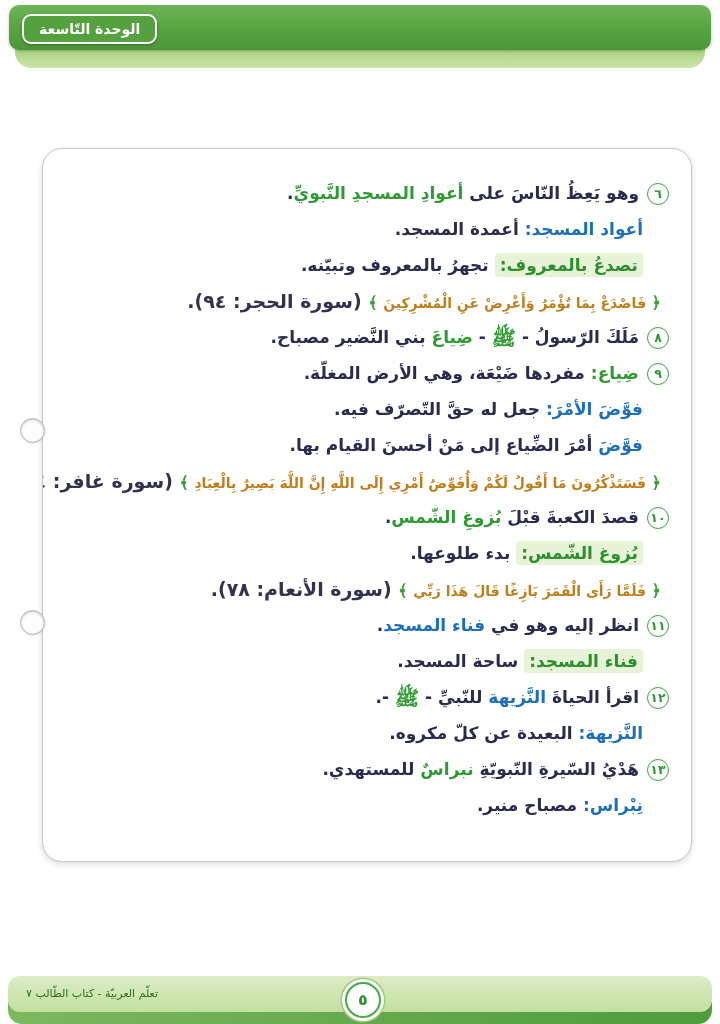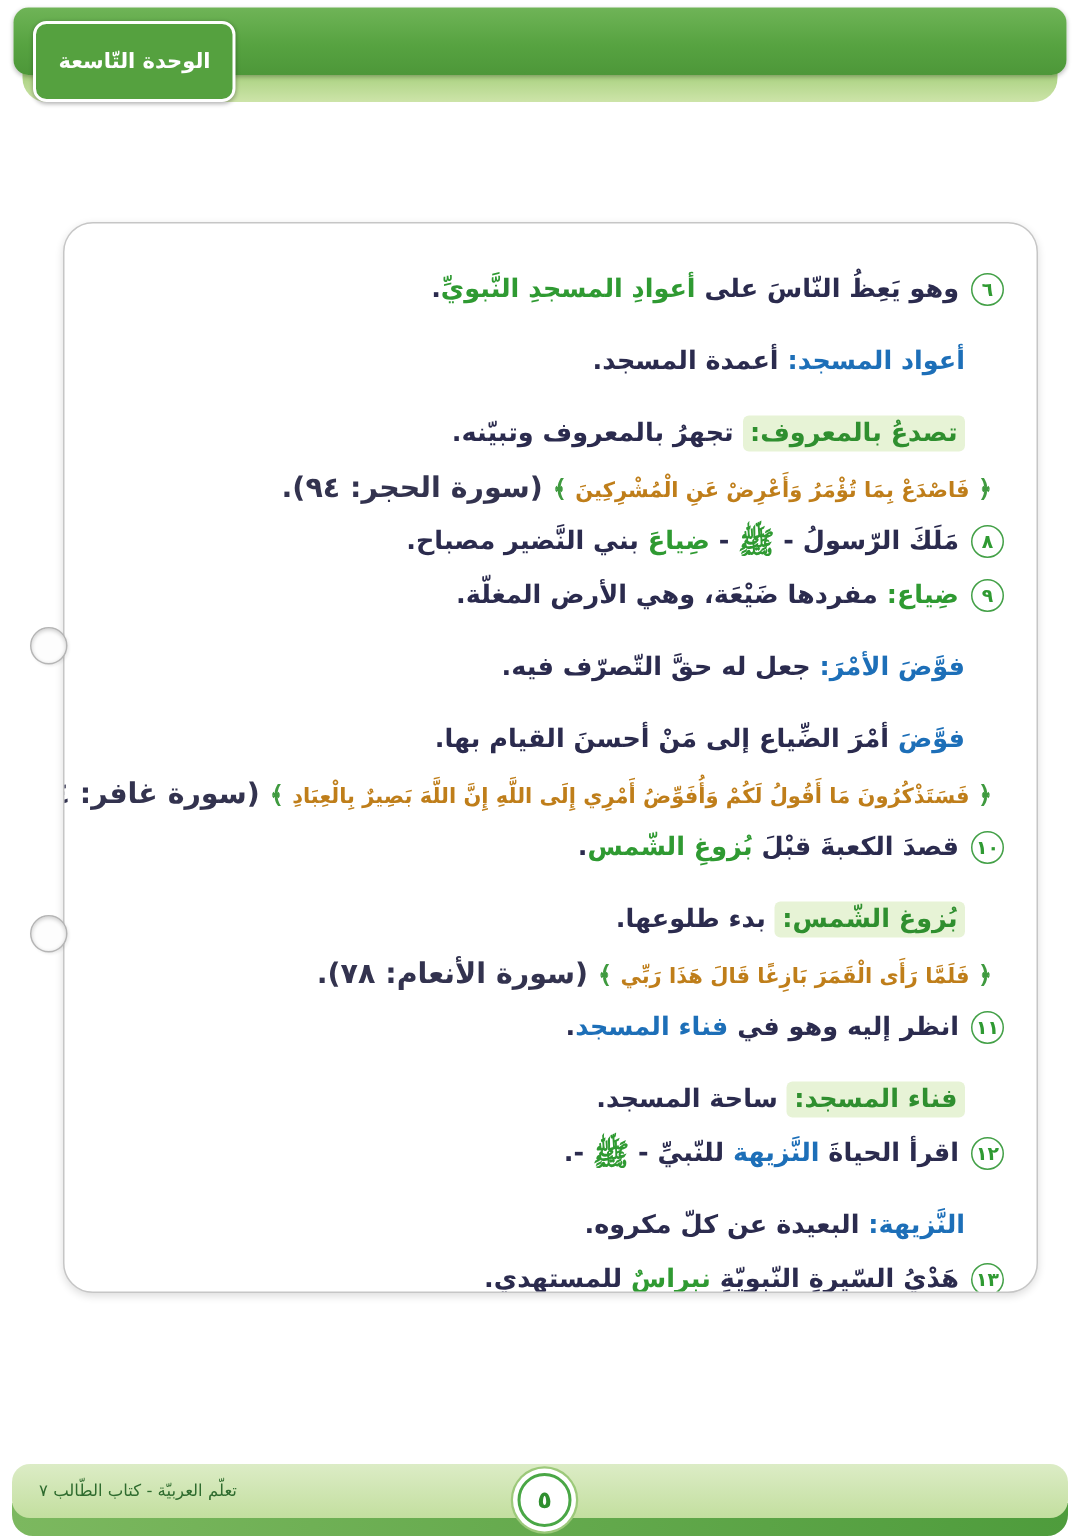--- a/index.html
+++ b/index.html
@@ -23,40 +23,40 @@
     position:absolute; top:44px; left:15px; right:15px; height:24px;
     background:linear-gradient(180deg,#9fcc74, #cde4a9);
     border-radius:0 0 16px 16px;
     z-index:2;
   }
   .unit-badge {
     position:absolute; top:14px; left:22px; z-index:4;
     background:#55a13f;
     border:2px solid #ffffff;
     border-radius:9px;
-    padding:17px 15px;
+    padding:5px 15px;
     color:#ffffff;
     font-size:14px; font-weight:bold;
     box-shadow:0 1px 3px rgba(0,0,0,.3);
     white-space:nowrap;
   }
   
   .card {
     position:absolute; top:148px; left:42px; width:650px; height:714px;
     background:#ffffff;
     border:1px solid #c6c6c6;
     border-radius:20px;
     box-shadow:0 2px 6px rgba(0,0,0,.14);
     padding:26px 22px 14px 16px;
     overflow:hidden;
     z-index:1;
   }
   .lines { direction:rtl; text-align:right; }
   .line { height:36px; line-height:36px; white-space:nowrap; font-size:17px; font-weight:bold; color:#2b2b4e; }
-  .line.def   { padding-right:26px;margin-top:12px; }
+  .line.def   { padding-right:26px; }
   .line.verse { padding-right:8px; font-size:14px; }
   .num {
     display:inline-block; width:22px; height:22px; line-height:19px;
     border:1.5px solid #43a047; border-radius:50%;
     color:#2f9a32; background:#fff;
     font-size:12.5px; font-weight:bold; text-align:center;
     margin-left:8px; vertical-align:middle;
   }
   .seg-dark    { color:#2b2b4e; }
   .seg-green   { color:#2f9a32; }

